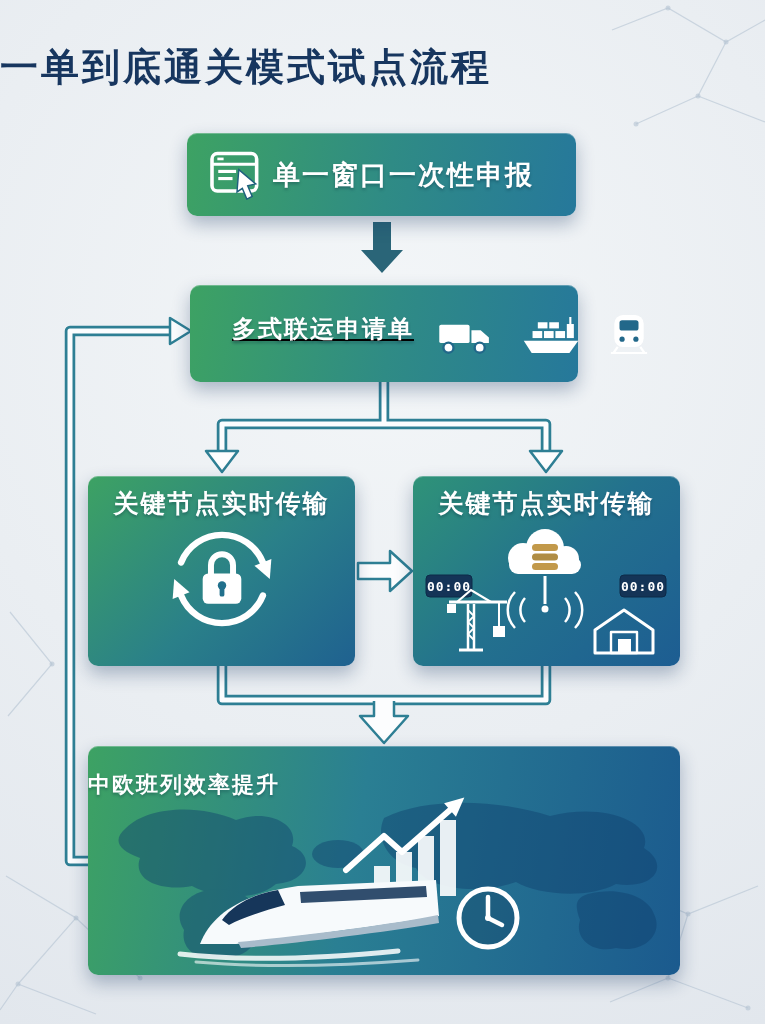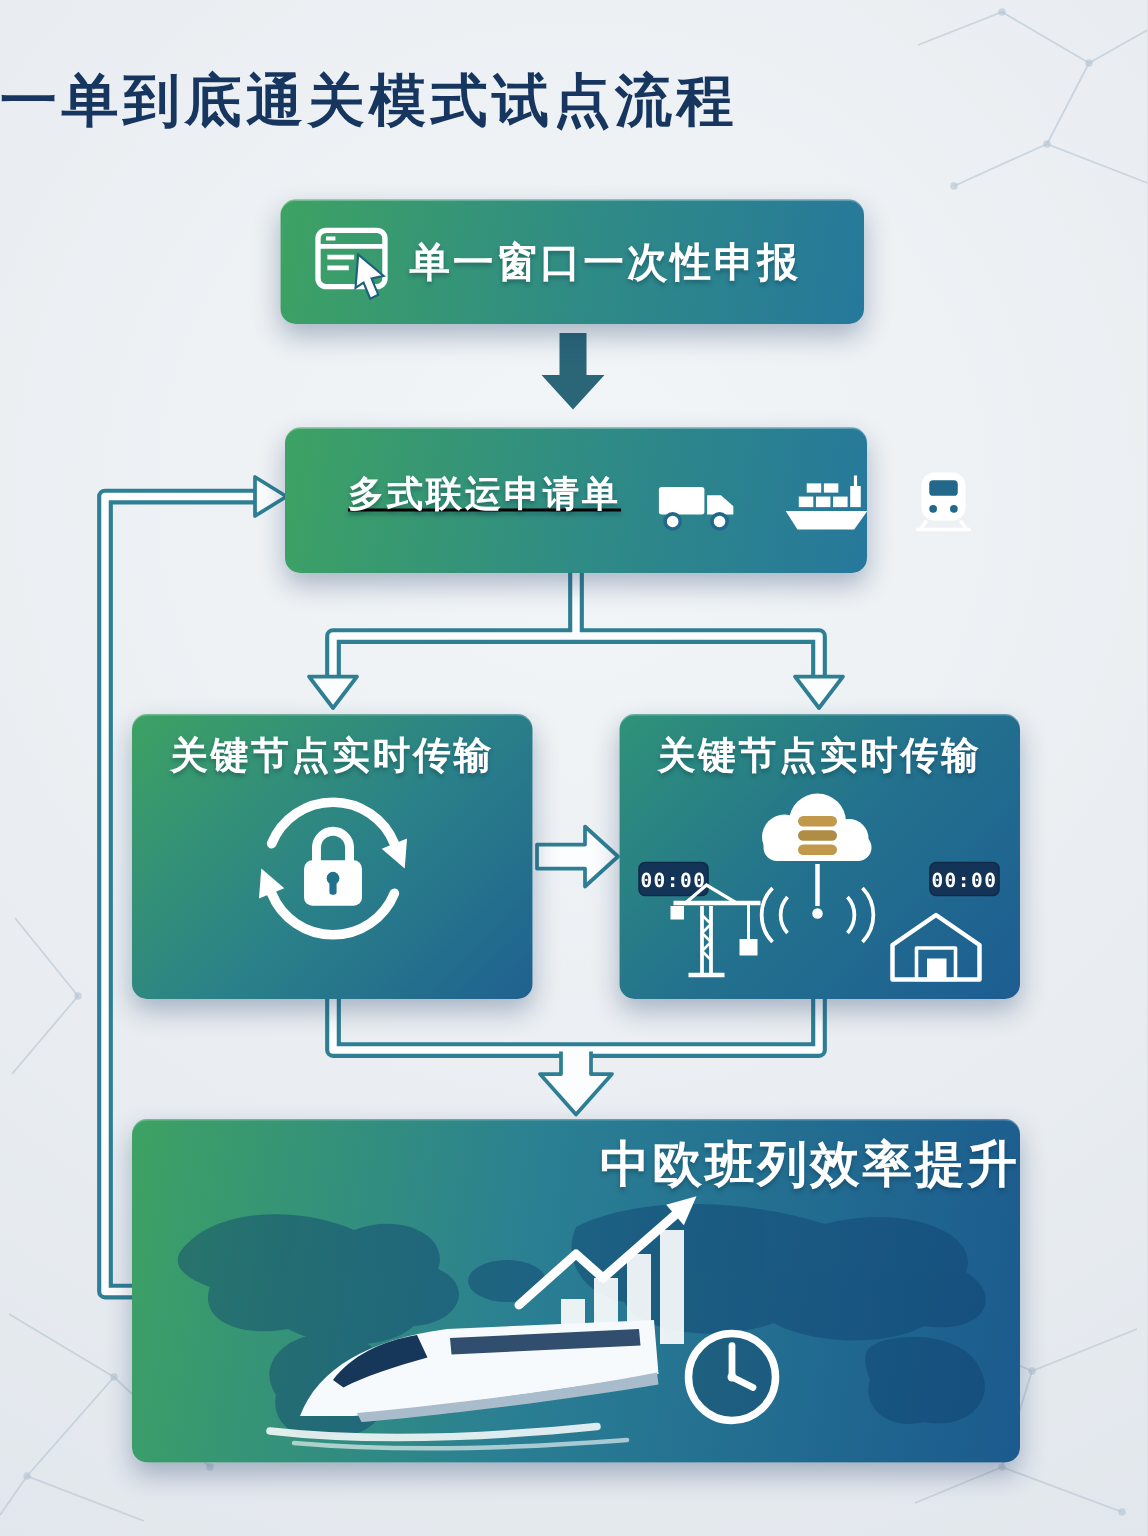--- a/index.html
+++ b/index.html
@@ -21,21 +21,21 @@
   .label1{font-size:27px;}
   .b2-col{display:flex;flex-direction:row;gap:22px;text-decoration:underline;}
   .label2{font-size:24px;}
   .b2-icons{display:flex;align-items:flex-end;gap:30px;padding-left:2px;}
   .box3{left:88px;top:476px;width:267px;height:190px;background:linear-gradient(135deg,#3da263 0%,#2a8089 55%,#1f6190 100%);}
   .box4{left:413px;top:476px;width:267px;height:190px;background:linear-gradient(135deg,#2f9378 0%,#23718e 50%,#1d5d92 100%);}
   .hlabel{position:absolute;left:0;top:11px;width:100%;text-align:center;font-size:25px;}
   .ic-lock{position:absolute;left:50%;top:46px;transform:translateX(-50%);}
   .ic-net{position:absolute;left:0;top:44px;}
   .box5{left:88px;top:746px;width:592px;height:229px;background:linear-gradient(100deg,#3da263 0%,#2a7f93 45%,#1b5a8e 100%);overflow:hidden;}
-  .label5{position:absolute;left:0;top:8px;width:100%;text-align:right;font-size:33px;z-index:2;}
+  .label5{position:absolute;left:0;top:24px;width:100%;text-align:left;font-size:22px;z-index:2;}
   .ic-scene{position:absolute;left:0;top:48px;}
   .tube-outer{stroke:#2e7f94;stroke-width:10.5;fill:none;stroke-linejoin:round;}
   .tube-inner{stroke:#fcfdfe;stroke-width:5px;fill:none;stroke-linejoin:round;}
   .hollow{fill:#fcfdfe;stroke:#2e7f94;stroke-width:2.5;stroke-linejoin:round;}
   .clock-digits{font-family:"DejaVu Sans Mono","Liberation Mono",monospace;font-size:13px;font-weight:700;fill:#fff;letter-spacing:1px;}
   .bgline{stroke:#b4c3d2;stroke-width:1.2;fill:none;opacity:.6;}
   .bgdot{fill:#b4c3d2;opacity:.6;}
 </style>
 </head>
 <body>

